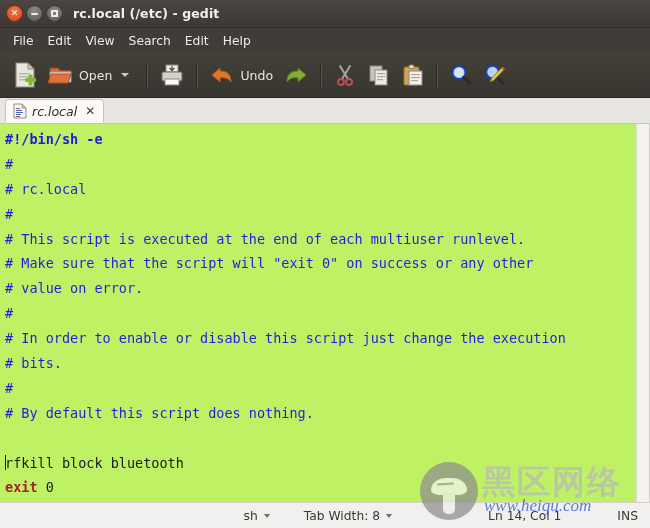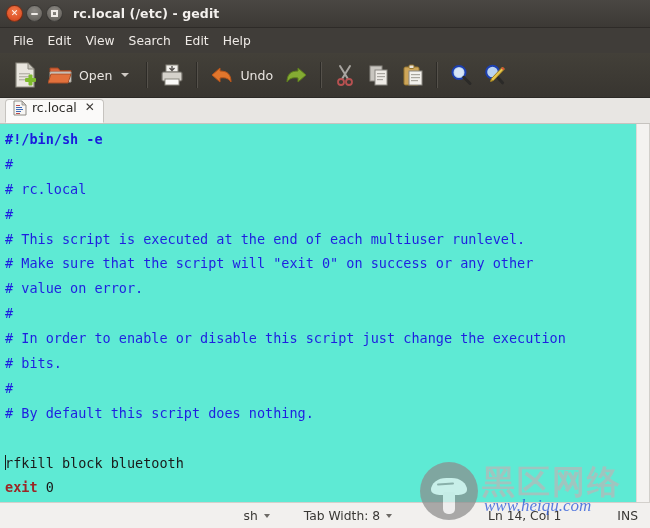--- a/index.html
+++ b/index.html
@@ -148,29 +148,30 @@
     height: 26px;
     background: #e8e6e3;
     border-bottom: 1px solid #c6c3bf;
     display: flex;
     align-items: flex-end;
     padding-left: 5px;
     box-sizing: border-box;
   }
   .tab {
     display: flex;
-    align-items: flex-start;
+    align-items: center;
     gap: 5px;
     height: 24px;
     padding: 0 8px 0 7px;
     background: #fbfaf9;
     border: 1px solid #c6c3bf;
     border-bottom: 1px solid #fbfaf9;
     border-radius: 4px 4px 0 0;
     box-sizing: border-box;
+    font-style: italic;
   }
   .tabname {
     font-size: 12.5px;
     color: #2e2c29;
     white-space: nowrap;
   }
   .tabclose {
     font-size: 12px;
     font-weight: bold;
     color: #3b3835;
@@ -183,21 +184,21 @@
     position: relative;
     height: 378px;
     background: #ffffff;
     border-right: 1px solid #d2cfcb;
     box-sizing: border-box;
     overflow: hidden;
   }
   .editor {
     position: absolute;
     top: 0; left: 0; right: 13px; bottom: 0;
-    background: #5eead4;
+    background: #bef264;
     padding: 3px 0 0 5px;
     box-sizing: border-box;
     font-family: "DejaVu Sans Mono", "Liberation Mono", monospace;
     font-size: 13.5px;
     line-height: 24.9px;
     white-space: pre;
     overflow: hidden;
   }
   .gutter-right {
     position: absolute;

